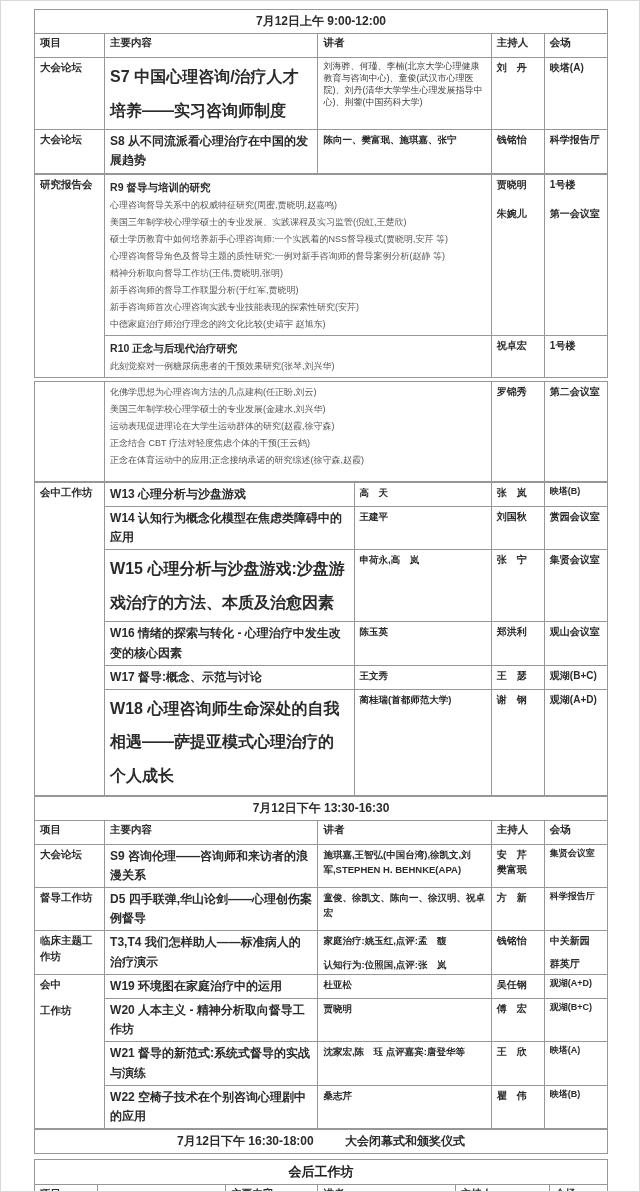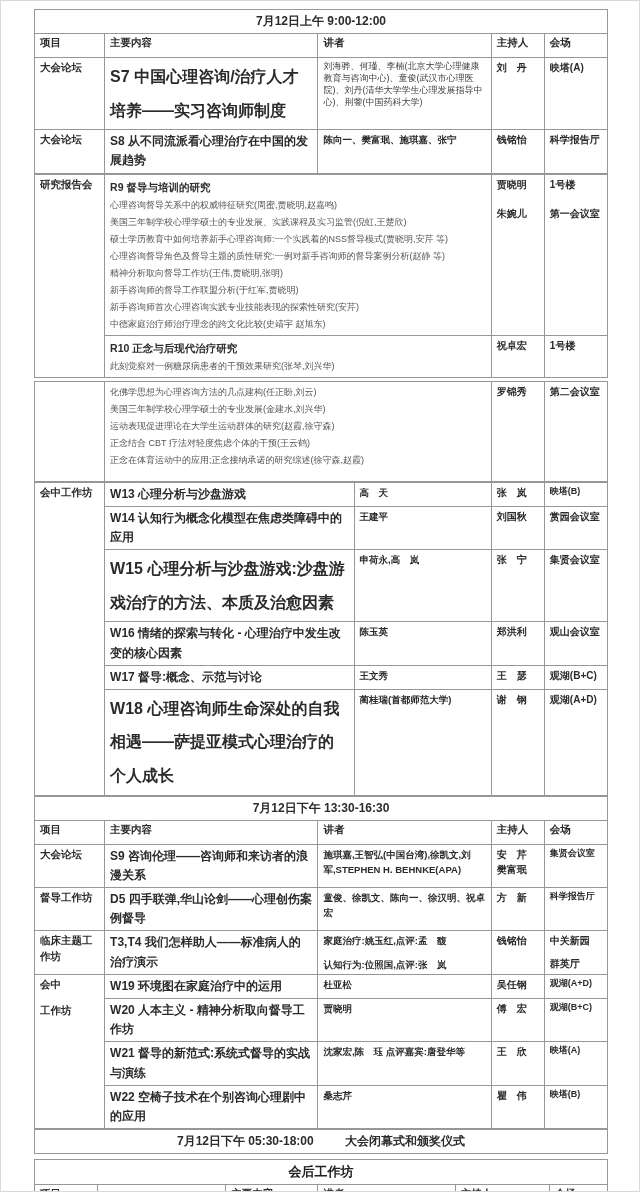--- a/index.html
+++ b/index.html
@@ -278,21 +278,21 @@
     <colgroup>
         <col style="width:70px">
         <col style="width:213px">
         <col style="width:173px">
         <col style="width:53px">
         <col style="width:63px">
       </colgroup>
     <tbody>
         <tr style="height:22px">
       <td colspan="5" class="session-hd closing-hd">
-        <span>7月12日下午 05:30-18:00</span>
+        <span>7月12日下午 16:30-18:00</span>
         <span class="part2">大会闭幕式和颁奖仪式</span>
       </td>
     </tr>
   </tbody>
     </table>
 
   <table class="mt5">
     <colgroup>
         <col style="width:63px">
         <col style="width:128px">

